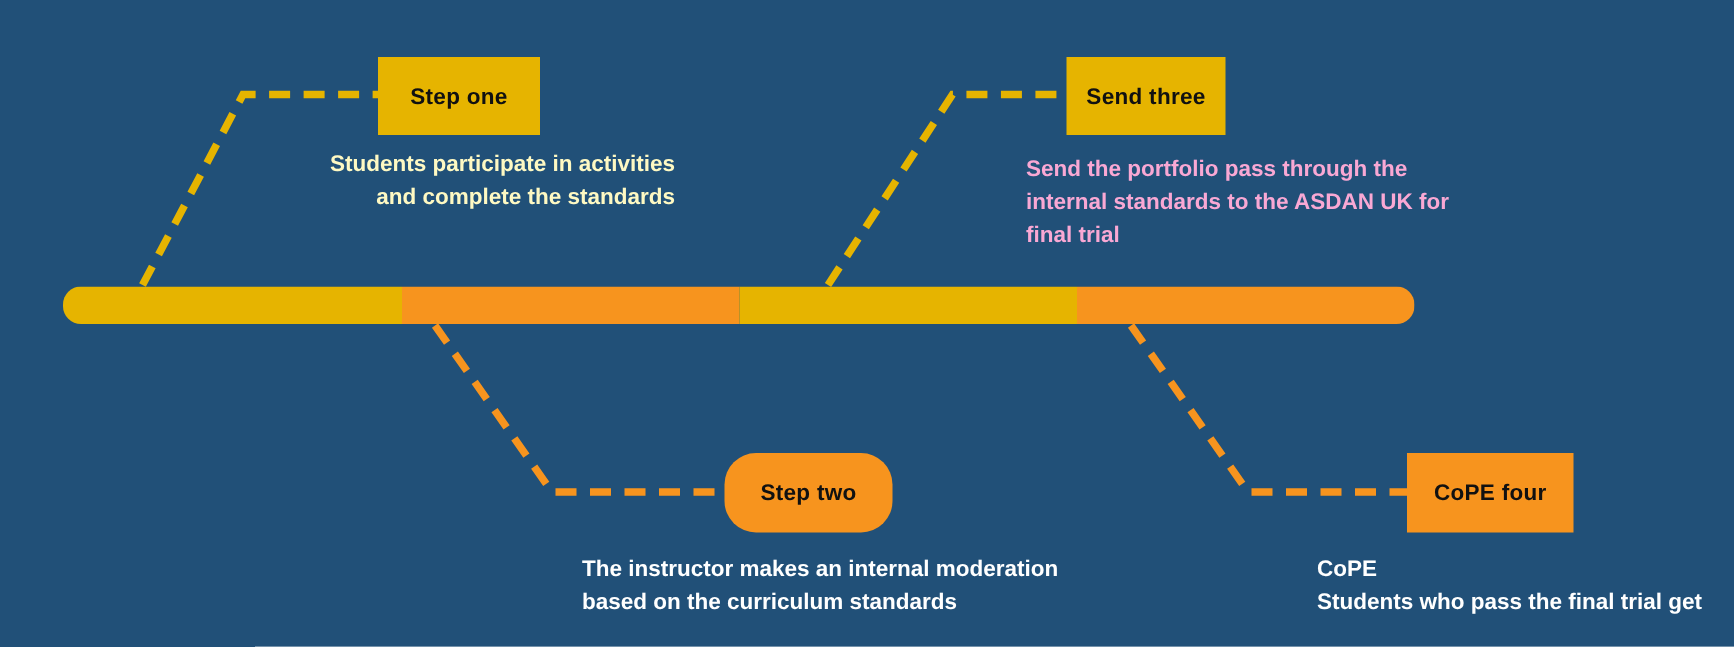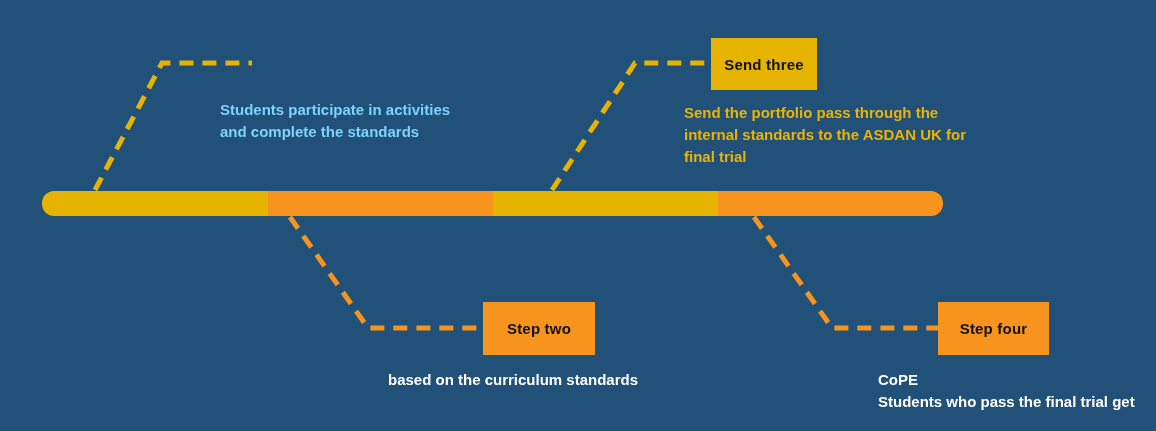--- a/index.html
+++ b/index.html
@@ -61,42 +61,46 @@
     <path class="dash" d="M754 217 L832 328 L938 328" stroke="#F7941E"></path>
   </svg>
 
   <div class="bar">
     <div class="seg" style="width: 226px; background: rgb(230, 180, 0);"></div>
     <div class="seg" style="width: 225px; background: rgb(247, 148, 30);"></div>
     <div class="seg" style="width: 225px; background: rgb(230, 180, 0);"></div>
     <div class="seg" style="width: 225px; background: rgb(247, 148, 30);"></div>
   </div>
 
-  <div class="step-desc" style="left: 220px; top: 99px; color: #7dd3fc;">
+  <div class="step-box" style="left: 252px; top: 38px; width: 108px; height: 52px; background: rgb(230, 180, 0);">
+    <span class="step-label" style="color: rgb(17, 17, 17);">Step one</span>
+  </div>
+  <div class="step-desc" style="left: 220px; top: 99px; color: #fef9c3; text-align: right;">
     <div class="desc-line">Students participate in activities</div>
     <div class="desc-line">and complete the standards</div>
   </div>
 
   <div class="step-box" style="left: 711px; top: 38px; width: 106px; height: 52px; background: rgb(230, 180, 0);">
     <span class="step-label" style="color: rgb(17, 17, 17);">Send three</span>
   </div>
-  <div class="step-desc" style="left: 684px; top: 102px; color: #eab308;">
+  <div class="step-desc" style="left: 684px; top: 102px; color: #f9a8d4;">
     <div class="desc-line">Send the portfolio pass through the</div>
     <div class="desc-line">internal standards to the ASDAN UK for</div>
     <div class="desc-line">final trial</div>
   </div>
 
-  <div class="step-box" style="left: 483px; top: 302px; width: 112px; height: 53px; background: rgb(247, 148, 30);">
+  <div class="step-box" style="left: 483px; top: 302px; width: 112px; height: 53px; background: rgb(247, 148, 30); border-radius: 21px;">
     <span class="step-label" style="color: rgb(17, 17, 17);">Step two</span>
   </div>
   <div class="step-desc" style="left: 388px; top: 369px; color: rgb(255, 255, 255);">
+    <div class="desc-line">The instructor makes an internal moderation</div>
     <div class="desc-line">based on the curriculum standards</div>
   </div>
 
   <div class="step-box" style="left: 938px; top: 302px; width: 111px; height: 53px; background: rgb(247, 148, 30);">
-    <span class="step-label" style="color: rgb(17, 17, 17);">Step four</span>
+    <span class="step-label" style="color: rgb(17, 17, 17);">CoPE four</span>
   </div>
   <div class="step-desc" style="left: 878px; top: 369px; color: rgb(255, 255, 255);">
     <div class="desc-line">CoPE</div>
     <div class="desc-line">Students who pass the final trial get</div>
   </div>
 
 </div>
 
 </body></html>

